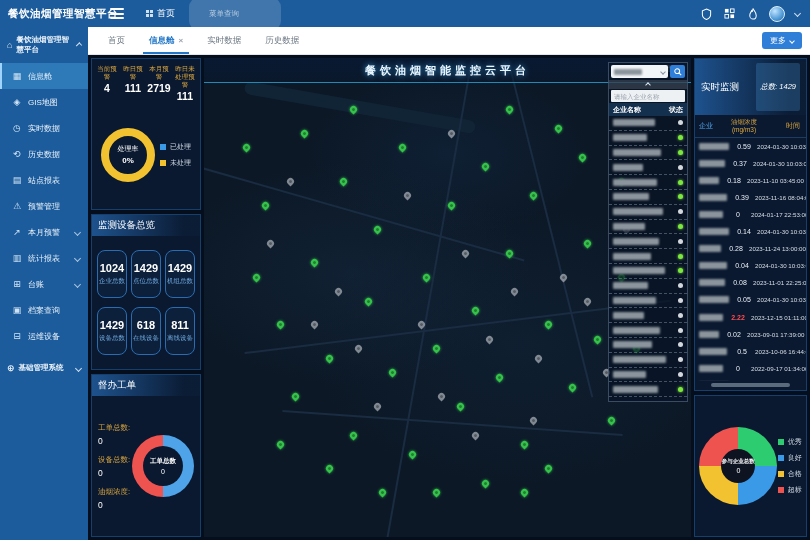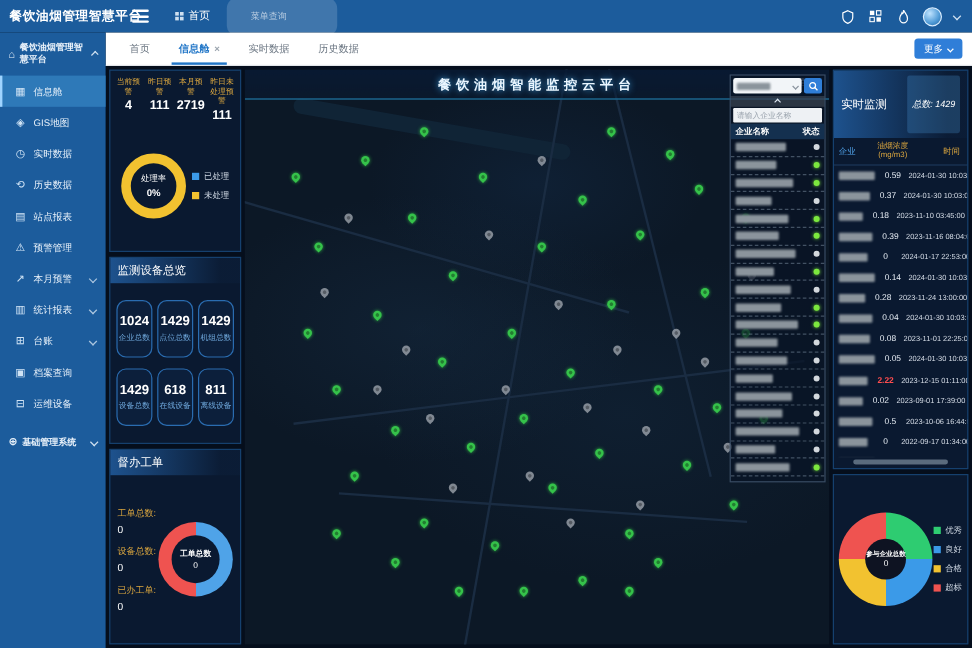--- a/index.html
+++ b/index.html
@@ -382,21 +382,21 @@
           <div class="wo-list">
               <div>
                 <div class="wo-lab">工单总数:</div>
                 <div class="wo-val">0</div>
               </div>
               <div>
                 <div class="wo-lab">设备总数:</div>
                 <div class="wo-val">0</div>
               </div>
               <div>
-                <div class="wo-lab">已办工单:</div>
+                <div class="wo-lab">油烟浓度:</div>
                 <div class="wo-val">0</div>
               </div>
             </div>
           <div class="wo-donut">
             <div class="wo-center">
               <span class="c1">工单总数</span>
               <span class="c2">0</span>
             </div>
           </div>
         </div>

